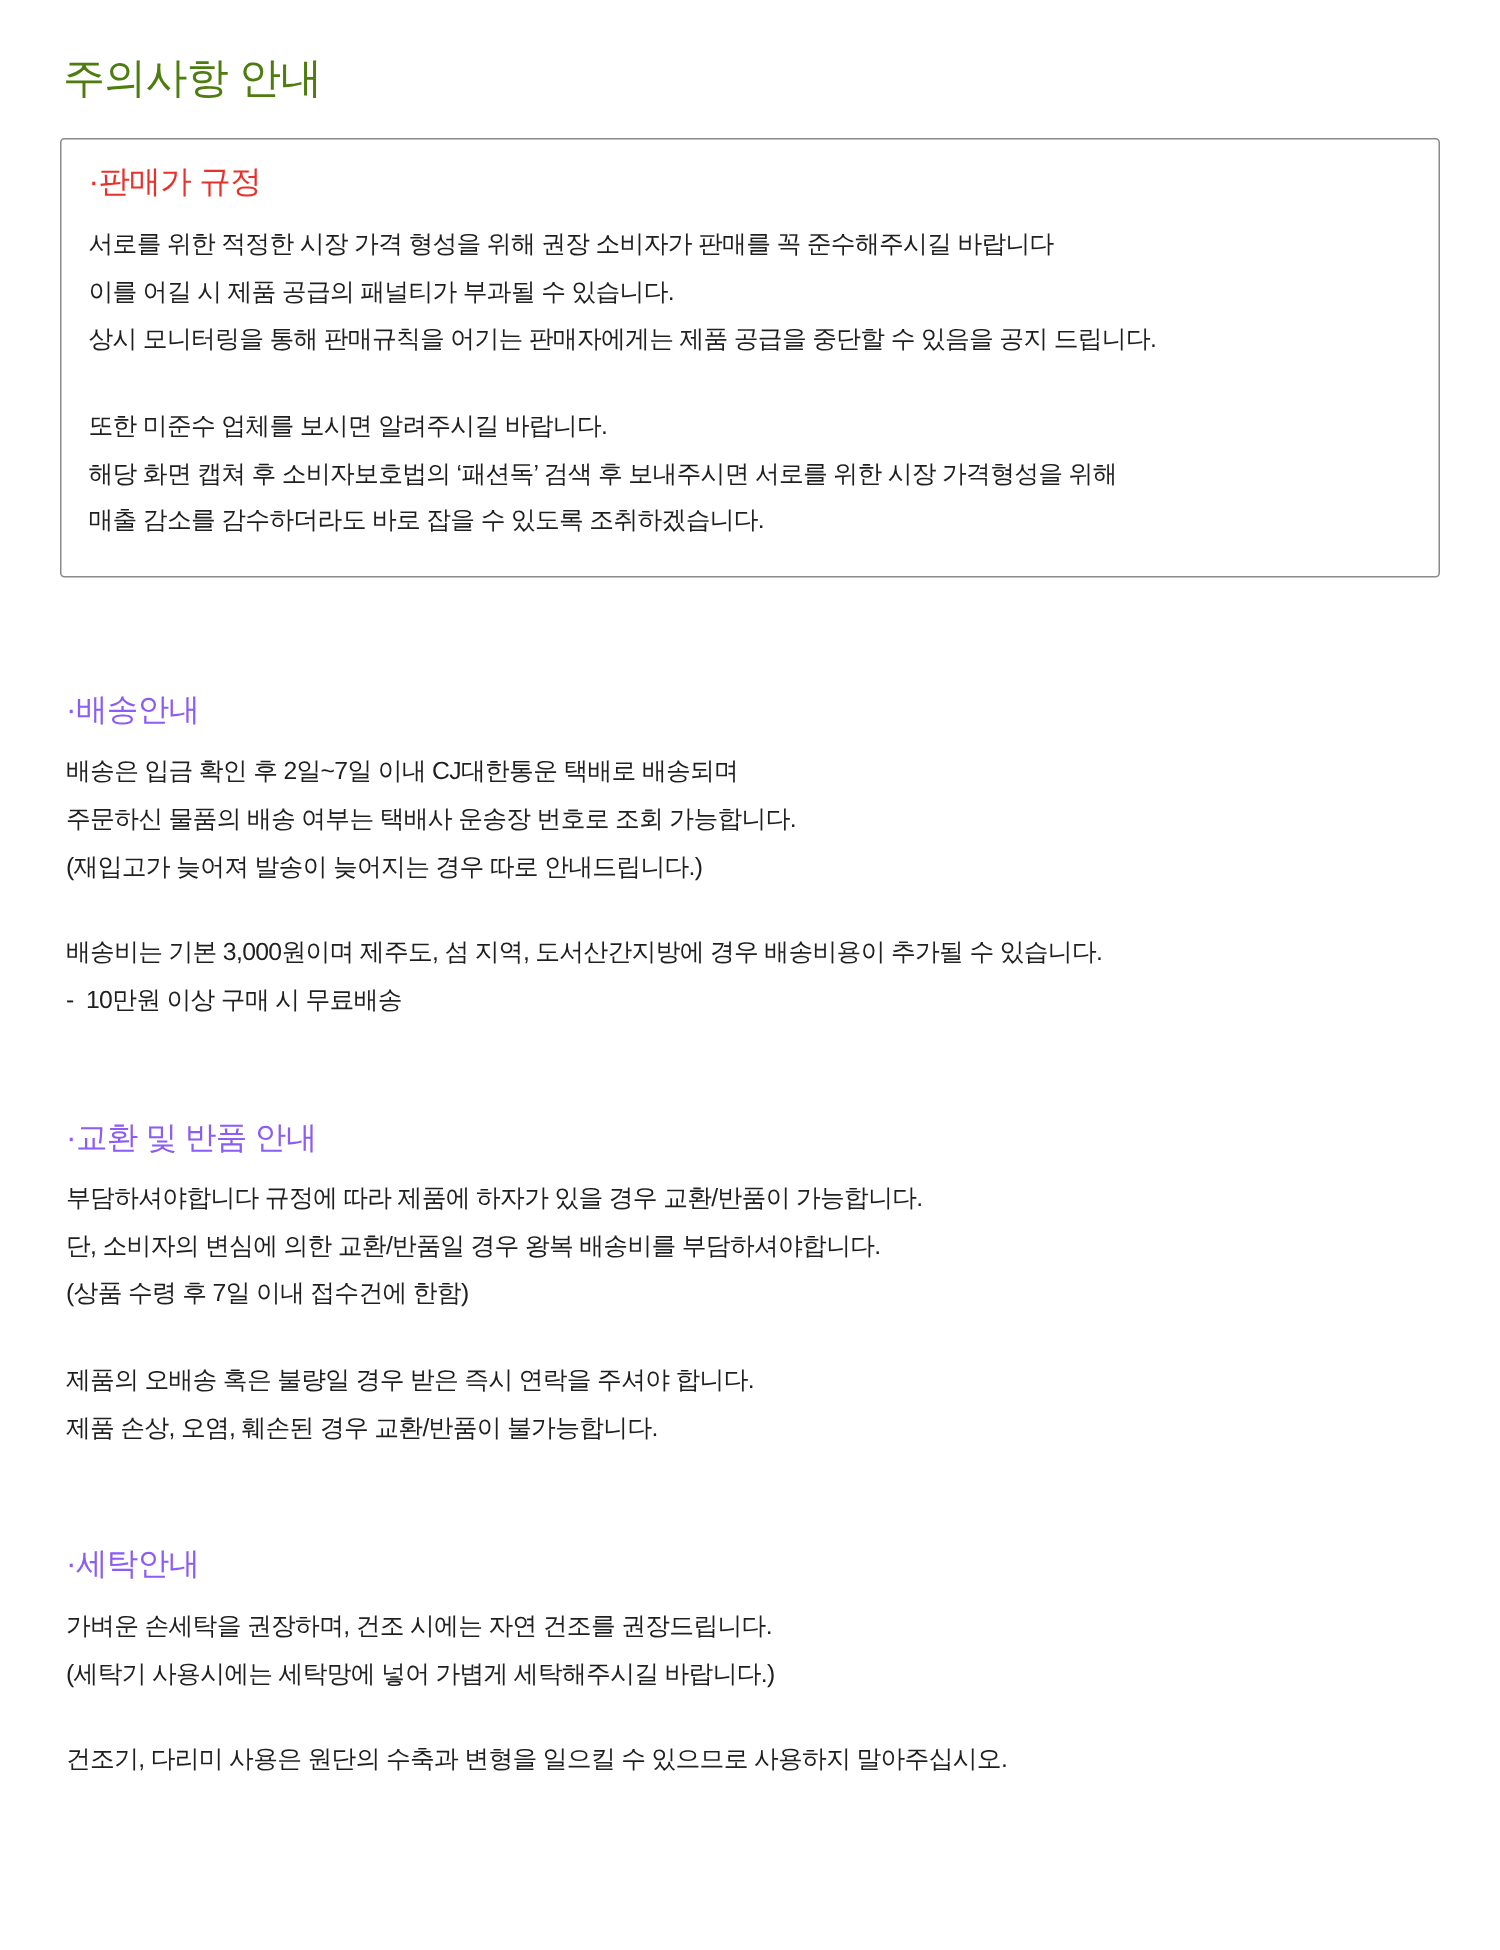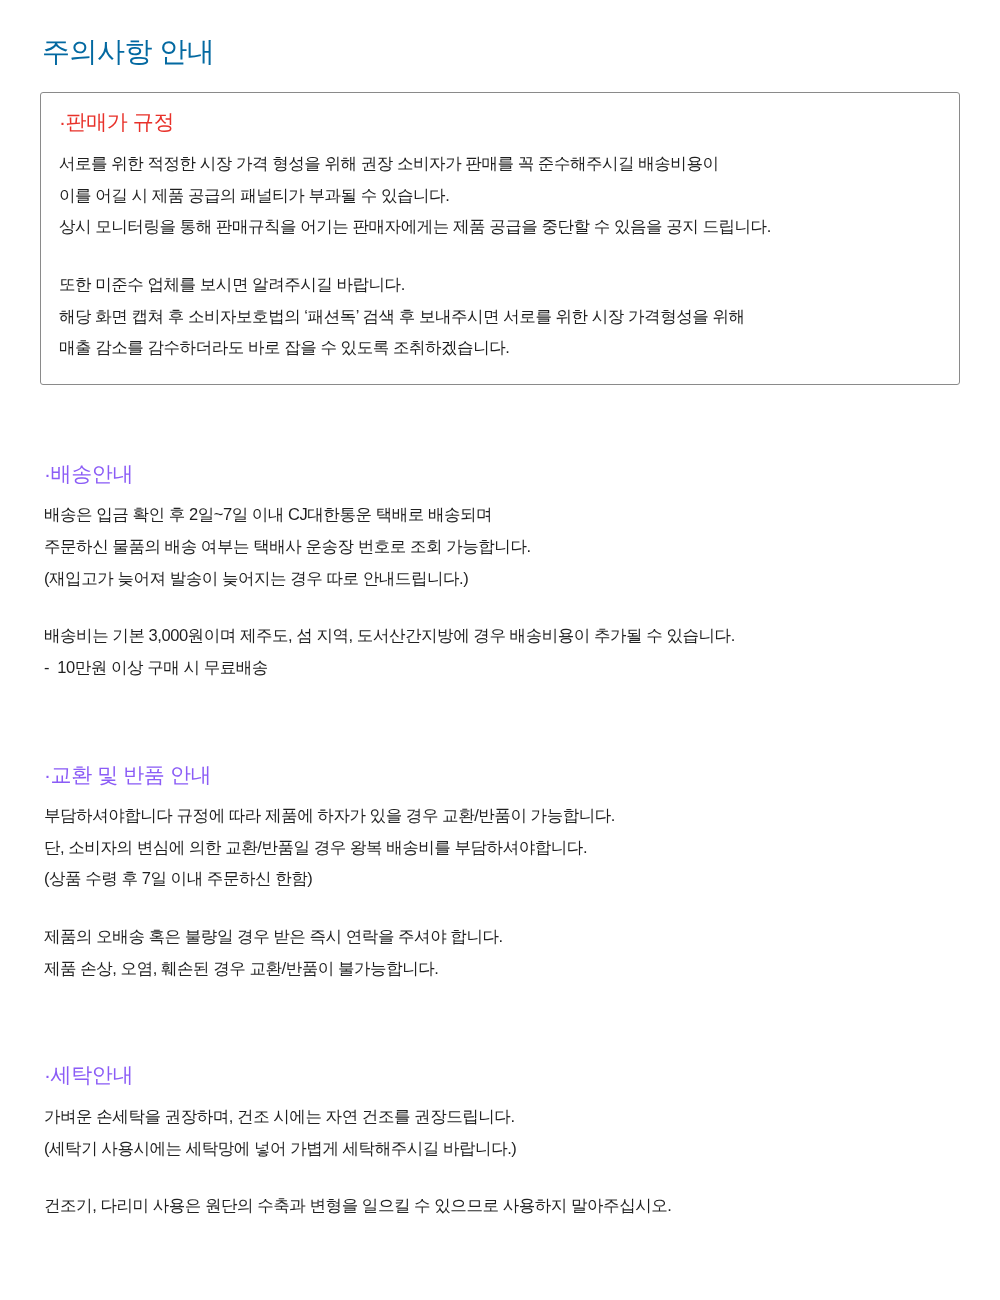--- a/index.html
+++ b/index.html
@@ -19,21 +19,21 @@
     position: relative;
     width: 1000px;
     height: 1300px;
     box-sizing: border-box;
     padding: 34px 40px 0 40px;
   }
   .page-title {
     font-size: 28px;
     font-weight: 400;
     letter-spacing: -0.5px;
-    color: #0369a1;
+    color: #4d7c0f;
     margin: 0 0 22px 2px;
     line-height: 1.3;
   }
   .notice-box {
     border: 1px solid #8a8a8a;
     border-radius: 3px;
     padding: 14px 18px 20px 18px;
     box-sizing: border-box;
     margin-bottom: 18px;
   }
@@ -58,41 +58,41 @@
     white-space: pre-wrap;
   }
   .section {
     margin-top: 8px;
     padding-left: 4px;
   }
   .section-gap-lg {
     margin-top: 74px;
   }
   .section-gap-md {
-    margin-top: 76px;
+    margin-top: 60px;
   }
   .group {
     margin-bottom: 0;
   }
   .group + .group {
     margin-top: 26px;
   }
 </style>
 </head>
 <body>
 
 <div class="page">
 
   <h1 class="page-title">주의사항 안내</h1>
 
   <div class="notice-box">
     <div class="section-heading red">·판매가 규정</div>
 
     <div class="group">
-      <div class="body-line">서로를 위한 적정한 시장 가격 형성을 위해 권장 소비자가 판매를 꼭 준수해주시길 배송비용이</div>
+      <div class="body-line">서로를 위한 적정한 시장 가격 형성을 위해 권장 소비자가 판매를 꼭 준수해주시길 바랍니다</div>
       <div class="body-line">이를 어길 시 제품 공급의 패널티가 부과될 수 있습니다.</div>
       <div class="body-line">상시 모니터링을 통해 판매규칙을 어기는 판매자에게는 제품 공급을 중단할 수 있음을 공지 드립니다.</div>
     </div>
 
     <div class="group">
       <div class="body-line">또한 미준수 업체를 보시면 알려주시길 바랍니다.</div>
       <div class="body-line">해당 화면 캡쳐 후 소비자보호법의 ‘패션독’ 검색 후 보내주시면 서로를 위한 시장 가격형성을 위해</div>
       <div class="body-line">매출 감소를 감수하더라도 바로 잡을 수 있도록 조취하겠습니다.</div>
     </div>
   </div>
@@ -108,21 +108,21 @@
       <div class="body-line">배송비는 기본 3,000원이며 제주도, 섬 지역, 도서산간지방에 경우 배송비용이 추가될 수 있습니다.</div>
       <div class="body-line">-  10만원 이상 구매 시 무료배송</div>
     </div>
   </div>
 
   <div class="section section-gap-md">
     <div class="section-heading dark">·교환 및 반품 안내</div>
     <div class="group">
       <div class="body-line">부담하셔야합니다 규정에 따라 제품에 하자가 있을 경우 교환/반품이 가능합니다.</div>
       <div class="body-line">단, 소비자의 변심에 의한 교환/반품일 경우 왕복 배송비를 부담하셔야합니다.</div>
-      <div class="body-line">(상품 수령 후 7일 이내 주문하신 한함)</div>
+      <div class="body-line">(상품 수령 후 7일 이내 접수건에 한함)</div>
     </div>
     <div class="group">
       <div class="body-line">제품의 오배송 혹은 불량일 경우 받은 즉시 연락을 주셔야 합니다.</div>
       <div class="body-line">제품 손상, 오염, 훼손된 경우 교환/반품이 불가능합니다.</div>
     </div>
   </div>
 
   <div class="section section-gap-md">
     <div class="section-heading dark">·세탁안내</div>
     <div class="group">

